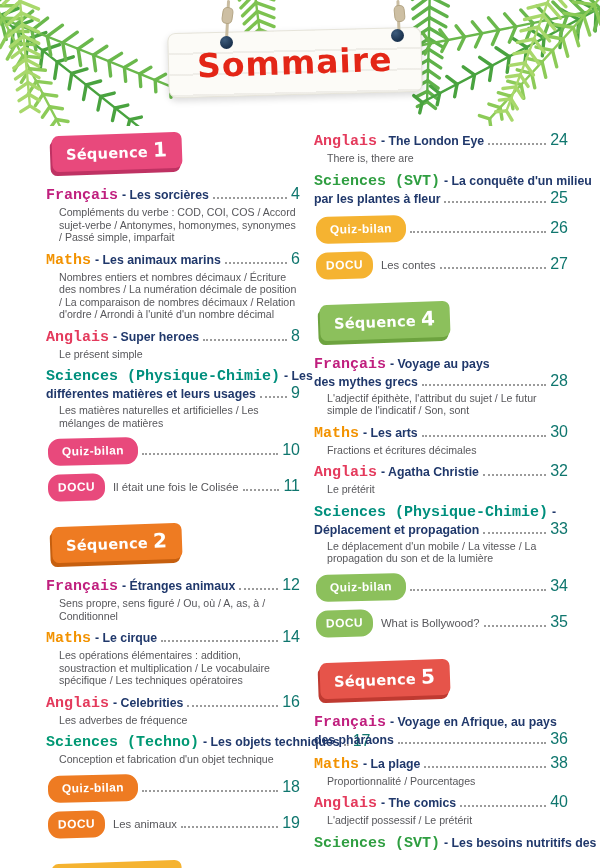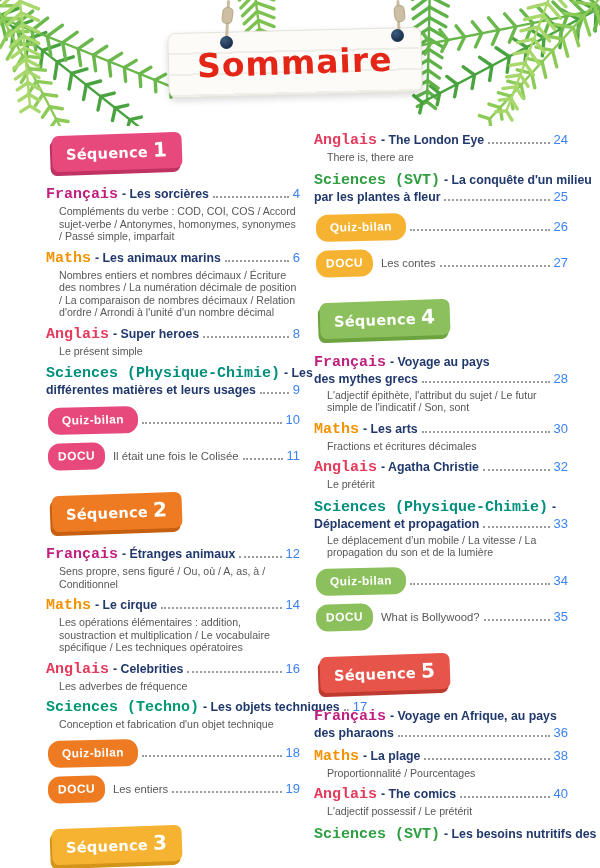--- a/index.html
+++ b/index.html
@@ -44,21 +44,21 @@
   }
   .seq-word{font-size:14.5px;letter-spacing:.3px;}
   .seq-num{font-size:20px;margin-left:5px;}
   .entry{margin-bottom:7px;}
   .tline{line-height:16px;}
   .trow{display:flex;align-items:baseline;line-height:16px;}
   .subject{font-family:Liberation Mono, monospace;font-weight:bold;font-size:15px;
            margin-right:4px;flex-shrink:0;white-space:nowrap;}
   .topic{color:#20386b;font-weight:bold;font-size:12.3px;white-space:nowrap;}
   .leader{flex:1;min-width:5px;border-bottom:2px dotted #9b9b9b;margin:0 4px;}
-  .pagenum{color:#3b82f6;font-size:13px;flex-shrink:0;text-align:right;}
+  .pagenum{color:#0f766e;font-size:16px;flex-shrink:0;text-align:right;}
   .desc{color:#57575b;font-size:10.6px;line-height:12.5px;margin:2px 0 0 13px;}
   .prow{display:flex;align-items:baseline;margin:9px 0 9px 2px;line-height:20px;}
   .pill{
     color:#fff;font-weight:bold;font-size:12px;letter-spacing:.4px;
     padding:3px 14px 4px;border-radius:12px 12px 12px 12px;
     transform:rotate(-1.5deg);flex-shrink:0;white-space:nowrap;
   }
   .pill-docu{padding:3px 10px 4px;}
   .ptext{color:#57575b;font-size:11.3px;margin-left:8px;white-space:nowrap;}
 </style>
@@ -395,20 +395,21 @@
             <span class="pagenum">8</span>
           </div>
           <div class="desc">Le présent simple</div>
         </div><div class="entry">
           <div class="tline"><span class="subject" style="color: rgb(0, 143, 125);">Sciences (Physique-Chimie)</span><span class="topic">- Les</span></div>
           <div class="trow">
             <span class="topic">différentes matières et leurs usages</span>
             <span class="leader"></span>
             <span class="pagenum">9</span>
           </div>
+          <div class="desc">Les matières naturelles et artificielles / Les mélanges de matières</div>
         </div><div class="prow">
           <span class="pill" style="background: rgb(232, 73, 124);">Quiz-bilan</span>
           <span class="leader"></span>
           <span class="pagenum">10</span>
         </div><div class="prow">
           <span class="pill pill-docu" style="background: rgb(232, 73, 124);">DOCU</span>
           <span class="ptext">Il était une fois le Colisée</span>
           <span class="leader"></span>
           <span class="pagenum">11</span>
         </div></section>
@@ -443,21 +444,21 @@
             <span class="leader"></span>
             <span class="pagenum">17</span>
           </div>
           <div class="desc">Conception et fabrication d'un objet technique</div>
         </div><div class="prow">
           <span class="pill" style="background: rgb(238, 123, 34);">Quiz-bilan</span>
           <span class="leader"></span>
           <span class="pagenum">18</span>
         </div><div class="prow">
           <span class="pill pill-docu" style="background: rgb(238, 123, 34);">DOCU</span>
-          <span class="ptext">Les entiers</span>
+          <span class="ptext">Les animaux</span>
           <span class="leader"></span>
           <span class="pagenum">19</span>
         </div></section>
       <section class="block"><div class="seq-header" style="background: rgb(245, 179, 49); box-shadow: rgb(211, 148, 26) -2px 4px 0px;"><span class="seq-word">Séquence</span><span class="seq-num">3</span></div></section>
     </div>
     <div class="column">
       <section class="block">
         <div class="entry">
           <div class="trow">
             <span class="subject" style="color: rgb(228, 58, 92);">Anglais</span>

